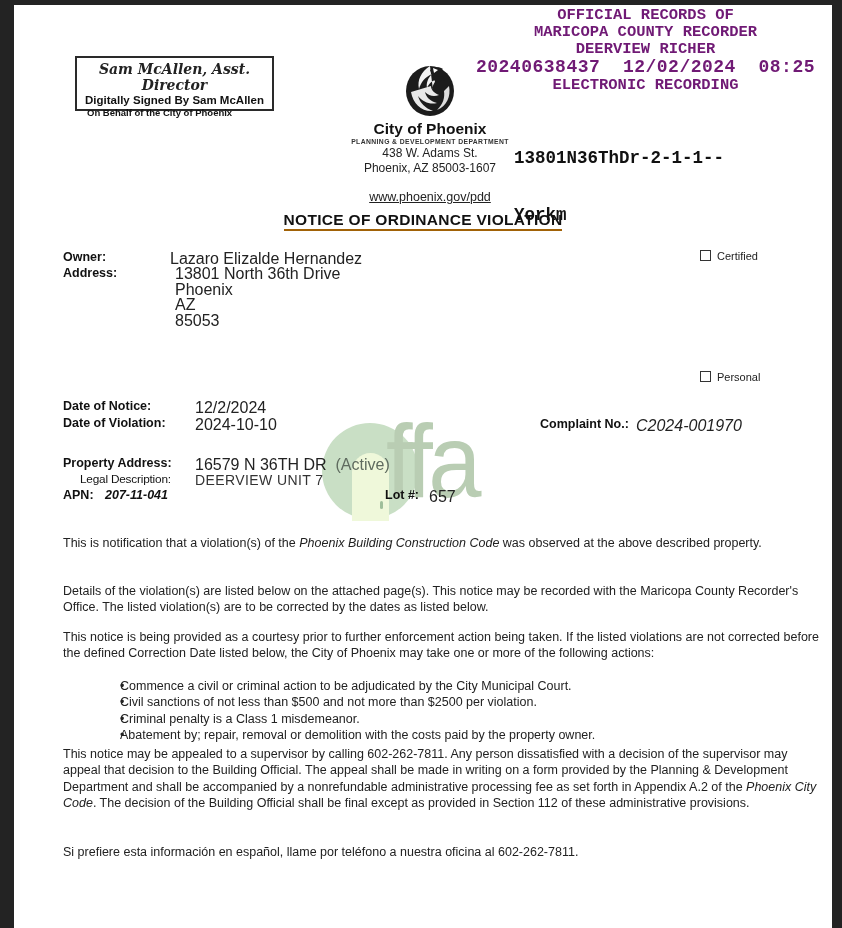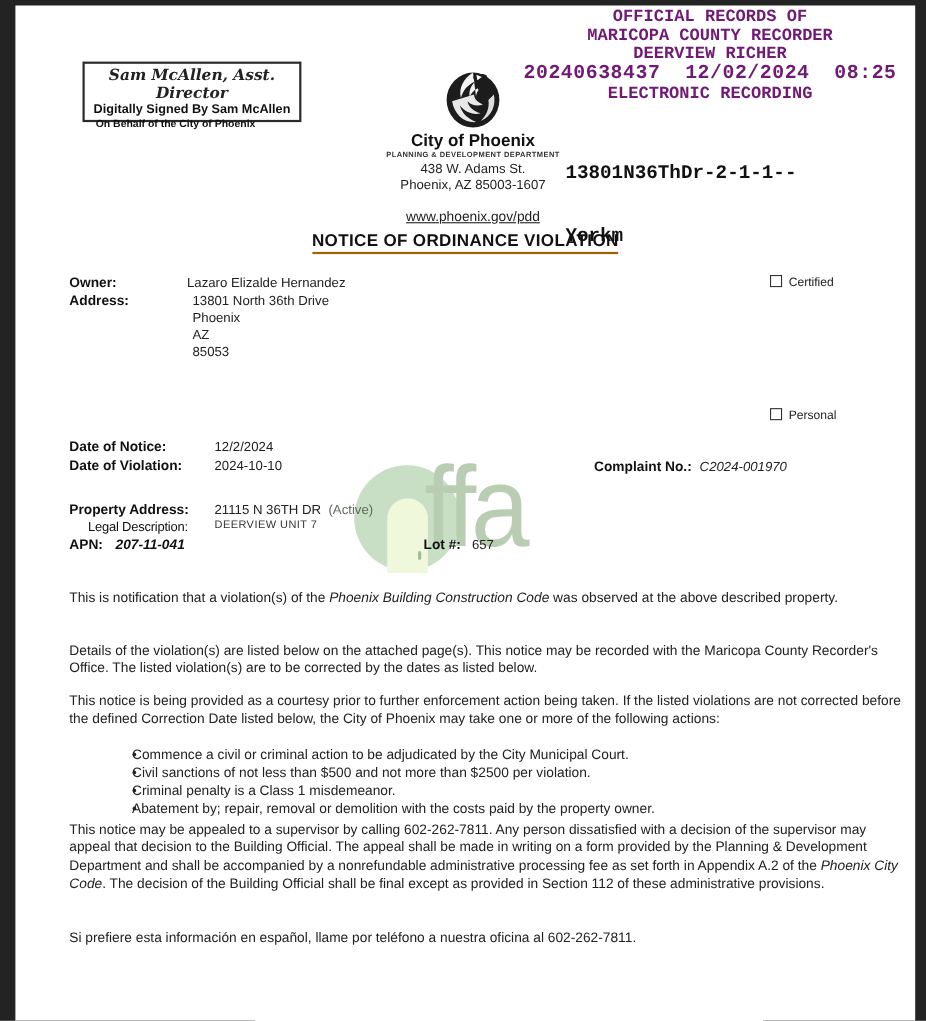--- a/index.html
+++ b/index.html
@@ -65,32 +65,32 @@
   
   .doc-title {
     left: 0; top: 206px; width: 100%; text-align: center; z-index: 2;
   }
   .doc-title span {
     font-size: 15.5px; font-weight: bold; letter-spacing: 0.3px;
     border-bottom: 2px solid #a16207; padding-bottom: 1px; color: #111; text-align: center;
   }
 
   .lbl { font-weight: bold; font-size: 12.5px; color: #111; }
-  .val { font-size: 12px; color: #222; }
+  .val { font-size: 16px; color: #222; }
   .italic { font-style: italic; }
   .muted { color: #5f6b5f; }
 
   .chk { display: inline-block; width: 11px; height: 11px; border: 1.4px solid #333; vertical-align: -1px; margin-right: 6px; background: #fff; }
   .chkrow { font-size: 11px; color: #222; z-index: 2; }
 
   .addr-line { line-height: 15.6px; }
 
   
   .lbl-cond { font-weight: normal; font-size: 11.8px; letter-spacing: -0.2px; color: #111; margin-left: 17px; }
-  .val-cond { font-size: 10px; letter-spacing: 0.4px; color: #333; }
+  .val-cond { font-size: 14px; letter-spacing: 0.4px; color: #333; }
 
   
   .wm { z-index: 1; }
   .wm-circle {
     left: 308px; top: 418px; width: 96px; height: 96px;
     border-radius: 50%;
   }
   .wm-door {
     left: 338px; top: 448px; width: 37px; height: 68px;
     border-radius: 19px 19px 0 0;
@@ -179,21 +179,21 @@
 
   <div class="abs lbl z" style="left:49px; top:394px;">Date of Notice:</div>
   <div class="abs val z" style="left:181px; top:394px;">12/2/2024</div>
   <div class="abs lbl z" style="left:49px; top:411px;">Date of Violation:</div>
   <div class="abs val z" style="left:181px; top:411px;">2024-10-10</div>
 
   <div class="abs lbl z" style="left:526px; top:412px;">Complaint No.:</div>
   <div class="abs val italic z" style="left:622px; top:412px;">C2024-001970</div>
 
   <div class="abs lbl z" style="left:49px; top:451px;">Property Address:</div>
-  <div class="abs val z" style="left:181px; top:451px;"><span>21115 N 36TH DR</span>&nbsp; <span class="muted">(Active)</span></div>
+  <div class="abs val z" style="left:181px; top:451px;"><span>16579 N 36TH DR</span>&nbsp; <span class="muted">(Active)</span></div>
 
   <div class="abs lbl-cond z" style="left:49px; top:467px;">Legal Description:</div>
   <div class="abs val-cond z" style="left:181px; top:467px;">DEERVIEW UNIT 7</div>
 
   <div class="abs lbl z" style="left:49px; top:483px;">APN:</div>
   <div class="abs lbl italic z" style="left:91px; top:483px;">207-11-041</div>
   <div class="abs lbl z" style="left:371px; top:483px;">Lot #:</div>
   <div class="abs val z" style="left:415px; top:483px;">657</div>
 
   <div class="abs para" style="top:530px;">

